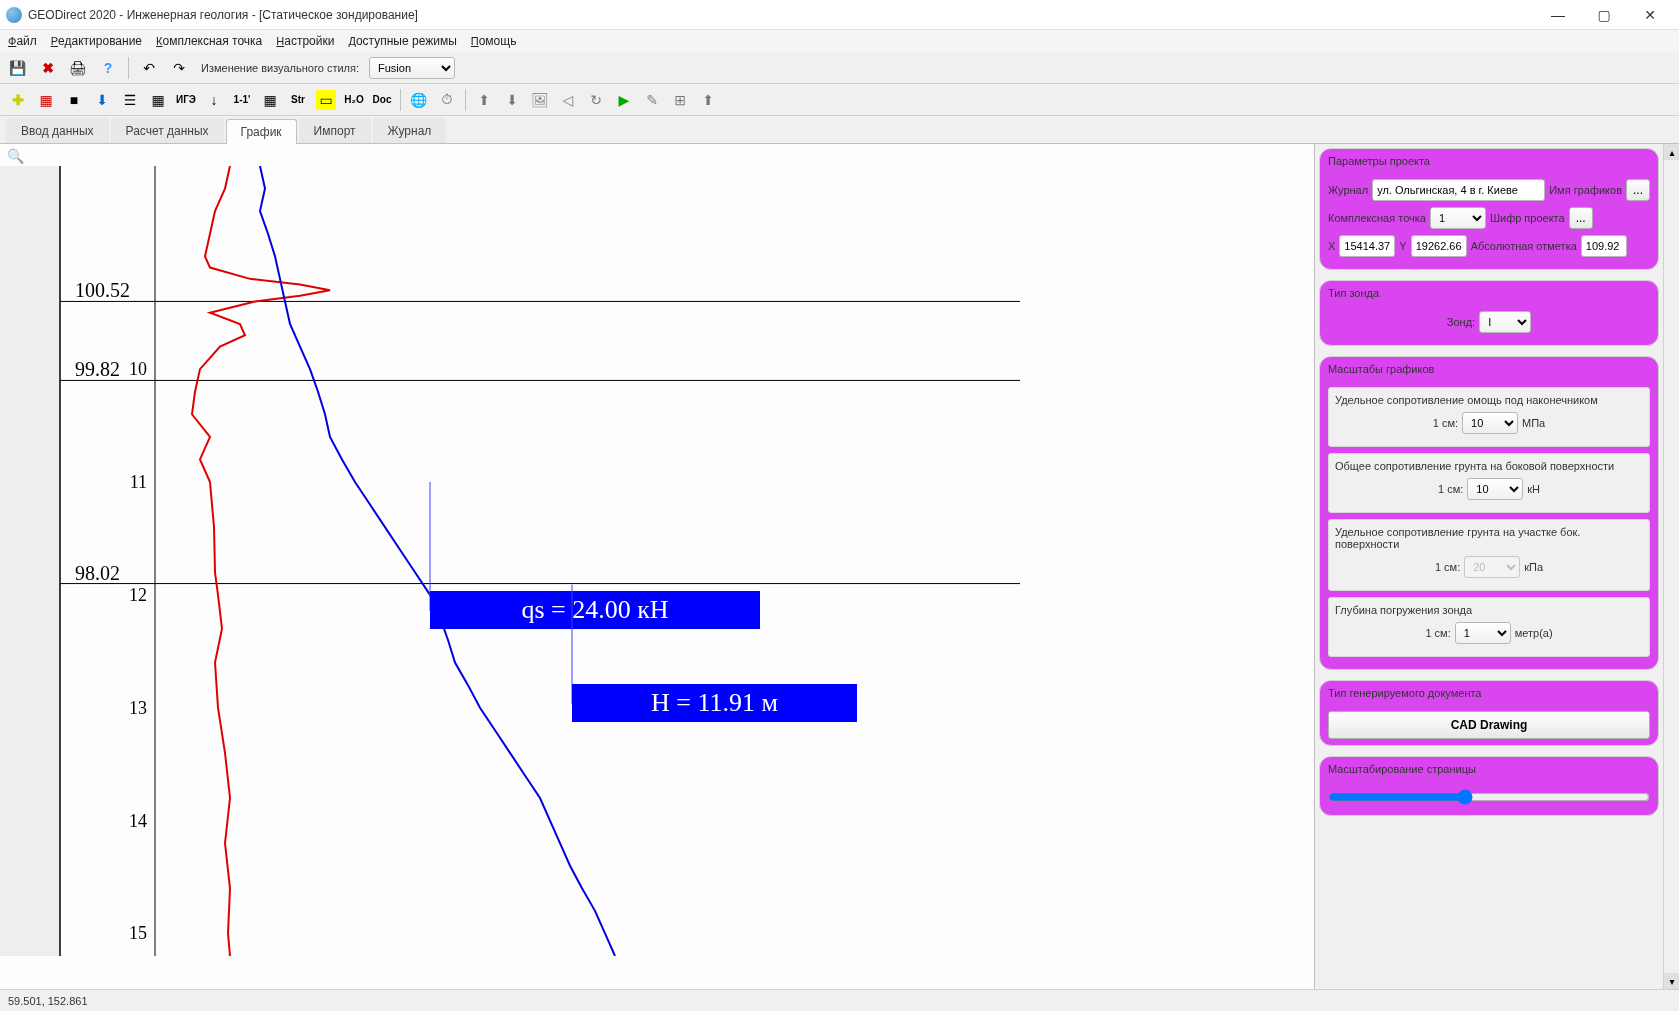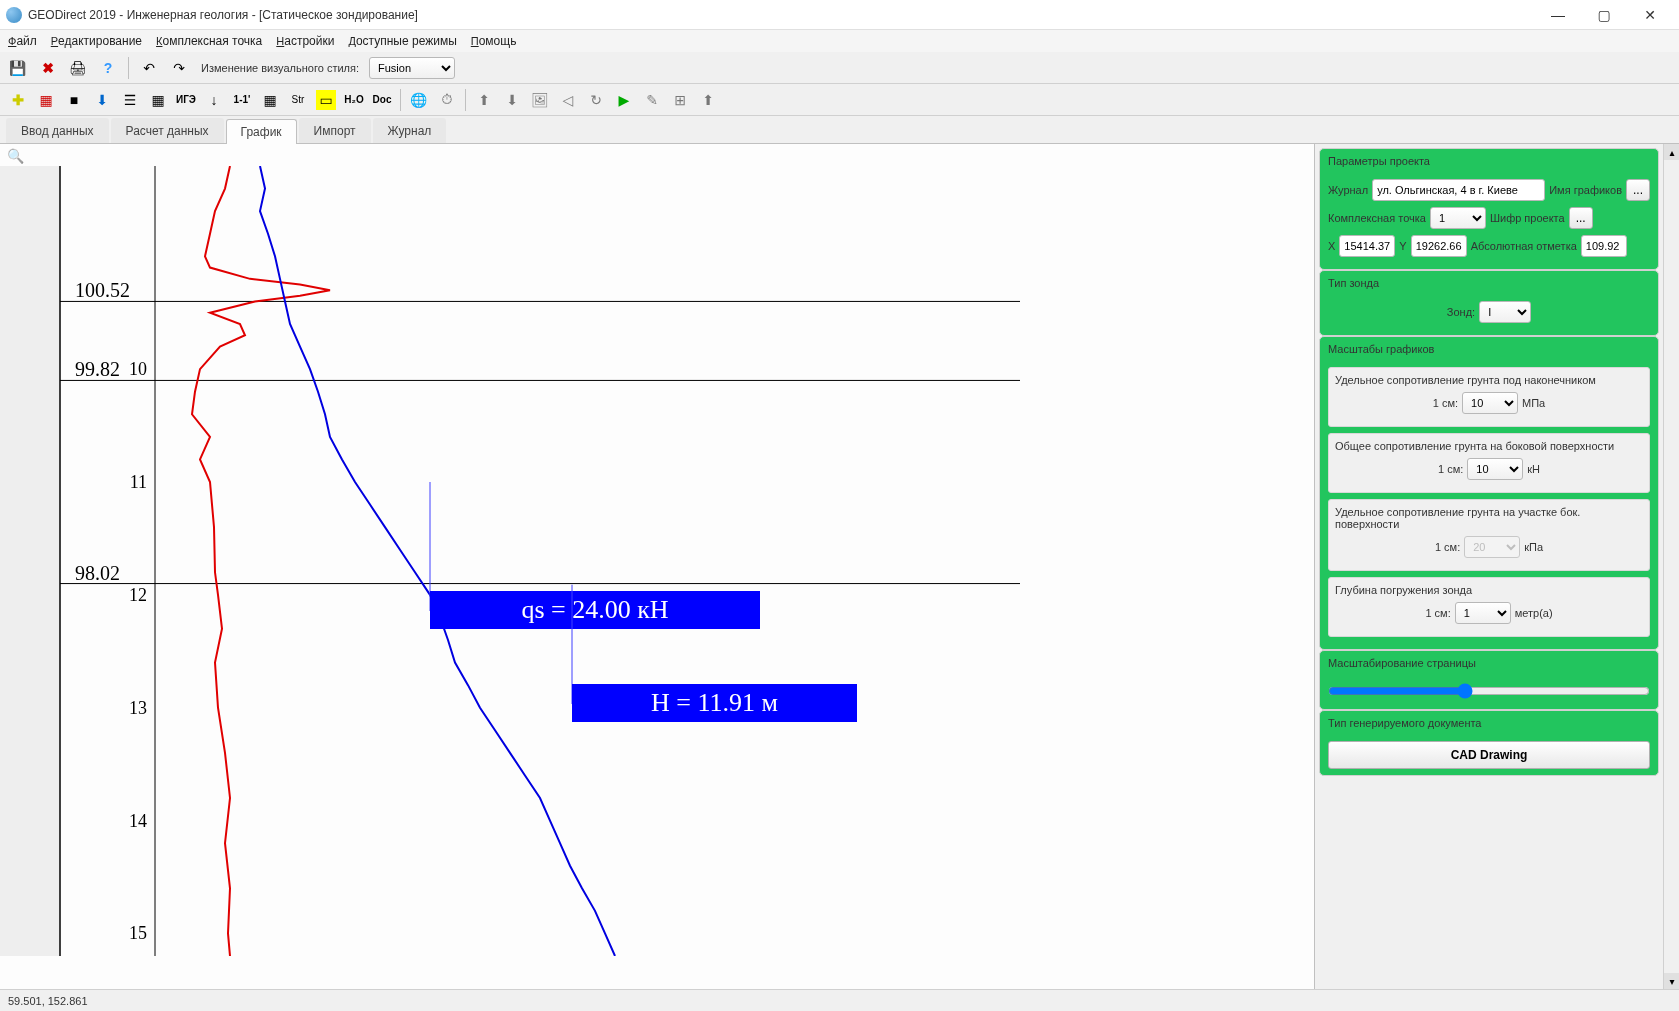--- a/index.html
+++ b/index.html
@@ -22,21 +22,21 @@
 .toolbar2 { height: 32px; background: #f0f0f0; border-bottom: 1px solid #d0d0d0; display: flex; align-items: center; padding: 0 6px; gap: 4px; }
 .ico { display: inline-flex; align-items: center; justify-content: center; width: 20px; height: 20px; font-size: 14px; }
 .tabs-row { height: 28px; display: flex; align-items: flex-end; padding: 0 6px; background: #f0f0f0; border-bottom: 1px solid #c0c0c0; }
 .tab { padding: 5px 14px; font-size: 12px; color: #444; border: 1px solid transparent; border-bottom: none; margin-right: 2px; border-radius: 3px 3px 0 0; background: #e8e8e8; }
 .tab.active { background: #fdfdfd; border-color: #c0c0c0; position: relative; top: 1px; }
 .content { flex: 1; display: flex; background: #fdfdfd; overflow: hidden; }
 .chart-area { flex: 1; position: relative; overflow: hidden; }
 .chart-toolbar { height: 22px; padding: 2px 6px; }
 .chart-canvas { position: absolute; top: 22px; left: 0; right: 0; bottom: 0; }
 .side-panel { width: 349px; border-left: 1px solid #c0c0c0; background: #f0f0f0; overflow-y: auto; padding: 4px; }
-.panel-group { border: 1px solid #d0d0d0; border-radius: 5px; margin-bottom: 0; background: #22c55e; }
+.panel-group { border: 1px solid #d0d0d0; border-radius: 12px; margin-bottom: 10px; background: #d946ef; }
 .panel-title { font-size: 11px; color: #333; padding: 6px 8px; }
 .panel-body { padding: 6px 8px; }
 .row { display: flex; align-items: center; gap: 4px; margin-bottom: 6px; flex-wrap: nowrap; }
 .row label { font-size: 11px; color: #333; white-space: nowrap; }
 .btn-dots { width: 24px; height: 22px; border: 1px solid #b0b0b0; border-radius: 3px; background: linear-gradient(#fff, #e8e8e8); display: flex; align-items: center; justify-content: center; font-size: 12px; }
 .centered { justify-content: center; }
 .sub-box { border: 1px solid #d8d8d8; border-radius: 3px; padding: 6px; margin-bottom: 6px; background: #f0f0f0; }
 .sub-label { font-size: 11px; color: #333; margin-bottom: 6px; }
 .doc-type-btn { border: 1px solid #b0b0b0; border-radius: 3px; padding: 6px; text-align: center; font-weight: bold; font-size: 12px; background: linear-gradient(#fff, #e8e8e8); }
 .slider-box { padding: 8px; }
@@ -53,21 +53,21 @@
 .annotation-text { fill: #fff; font-family: 'Times New Roman', serif; font-size: 26px; text-anchor: middle; }
 .disabled { color: #aaa; }
 .disabled input, .disabled select { color: #aaa; background: #f5f5f5; }
 </style>
 </head>
 <body>
 
 <div class="window">
   <div class="titlebar">
     <div class="icon-globe"></div>
-    <div class="title">GEODirect 2019 - Инженерная геология - [Статическое зондирование]</div>
+    <div class="title">GEODirect 2020 - Инженерная геология - [Статическое зондирование]</div>
     <div class="win-controls">
       <div class="win-btn">—</div>
       <div class="win-btn">▢</div>
       <div class="win-btn">✕</div>
     </div>
   </div>
 
   <div class="menubar">
     <span><u>Ф</u>айл</span>
     <span><u>Р</u>едактирование</span>
@@ -128,21 +128,21 @@
     <div class="tb-btn">
         <span class="ico">↓</span>
       </div>
     <div class="tb-btn">
         <span style="font-size:10px;font-weight:bold">1-1'</span>
       </div>
     <div class="tb-btn">
         <span class="ico">▦</span>
       </div>
     <div class="tb-btn">
-        <span style="font-size:10px;font-weight:normal">Str</span>
+        <span style="font-size:10px;font-weight:bold">Str</span>
       </div>
     <div class="tb-btn">
         <span class="ico" style="background:#ff0;padding:0 2px">▭</span>
       </div>
     <div class="tb-btn">
         <span style="font-size:10px;font-weight:bold">H₂O</span>
       </div>
     <div class="tb-btn">
         <span style="font-size:10px;font-weight:bold">Doc</span>
       </div>
@@ -262,21 +262,21 @@
             <label>Зонд:</label>
             <select style="width:52px"><option>I</option></select>
           </div>
         </div>
       </div>
 
       <div class="panel-group">
         <div class="panel-title">Масштабы графиков</div>
         <div class="panel-body">
           <div class="sub-box">
-            <div class="sub-label">Удельное сопротивление грунта под наконечником</div>
+            <div class="sub-label">Удельное сопротивление омощь под наконечником</div>
             <div class="row centered">
               <label>1 см:</label>
               <select style="width:56px"><option>10</option></select>
               <label>МПа</label>
             </div>
           </div>
           <div class="sub-box">
             <div class="sub-label">Общее сопротивление грунта на боковой поверхности</div>
             <div class="row centered">
               <label>1 см:</label>
@@ -297,30 +297,30 @@
             <div class="row centered">
               <label>1 см:</label>
               <select style="width:56px"><option>1</option></select>
               <label>метр(а)</label>
             </div>
           </div>
         </div>
       </div>
 
       <div class="panel-group">
+        <div class="panel-title">Тип генерируемого документа</div>
+        <div class="panel-body">
+          <div class="doc-type-btn">CAD Drawing</div>
+        </div>
+      </div>
+
+      <div class="panel-group">
         <div class="panel-title">Масштабирование страницы</div>
         <div class="slider-box">
           <input type="range" class="slider" min="0" max="100" value="42" style="">
-        </div>
-      </div>
-
-      <div class="panel-group">
-        <div class="panel-title">Тип генерируемого документа</div>
-        <div class="panel-body">
-          <div class="doc-type-btn">CAD Drawing</div>
         </div>
       </div>
 
     </div>
 
     <div class="scrollbar-v">
       <div class="scroll-up">▴</div>
       <div class="scroll-down">▾</div>
     </div>
   </div>

